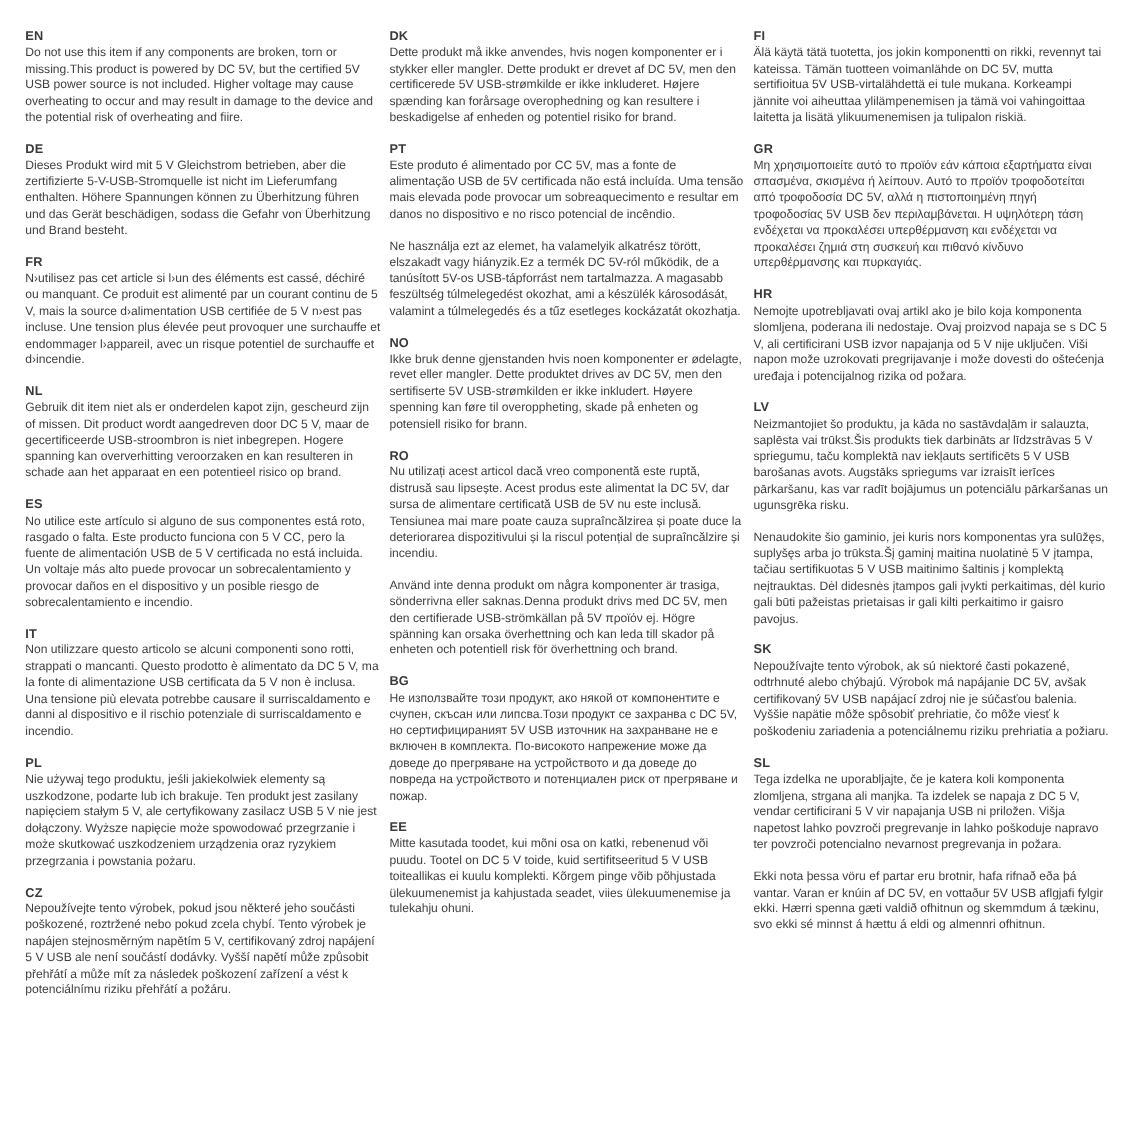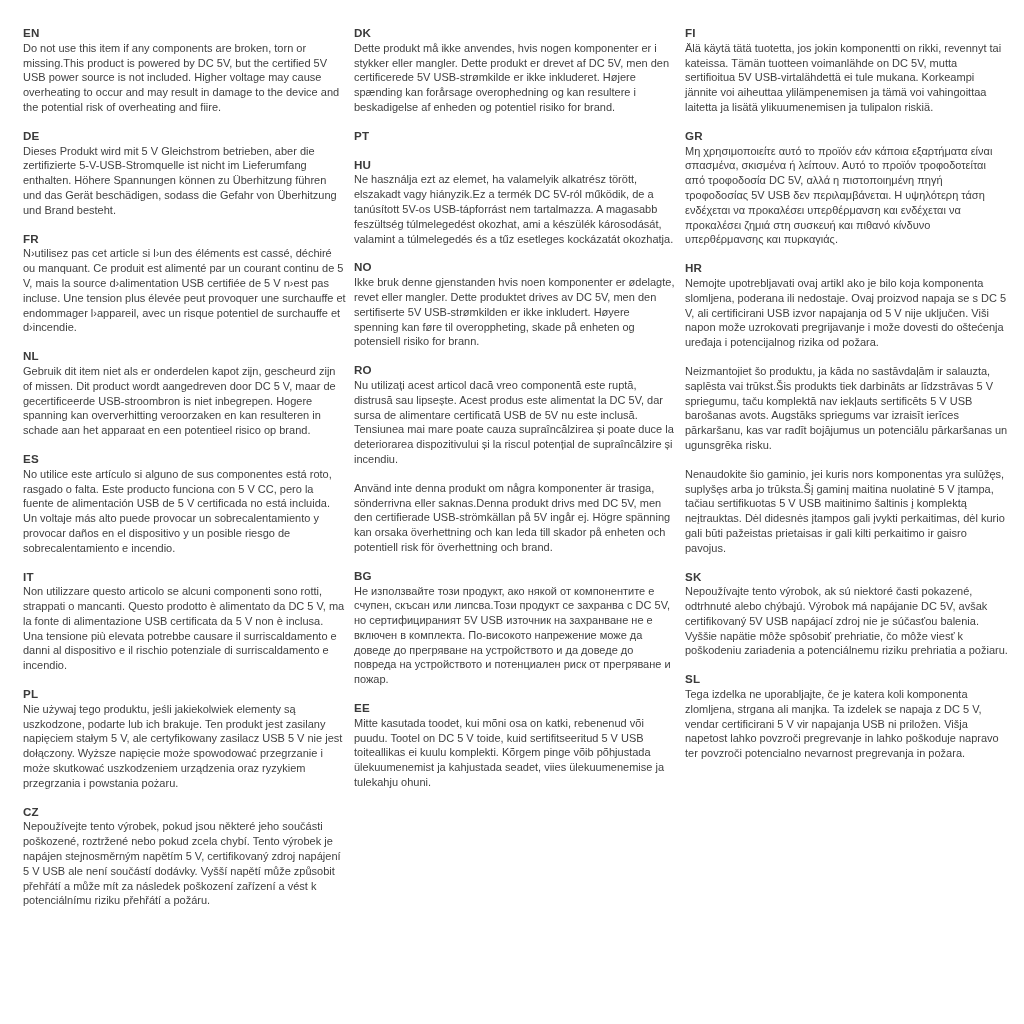--- a/index.html
+++ b/index.html
@@ -78,35 +78,35 @@
     </div>
   </div>
 
   <div class="col">
     <div class="lang-section">
       <div class="lang-code">DK</div>
       <div class="lang-text">Dette produkt må ikke anvendes, hvis nogen komponenter er i stykker eller mangler. Dette produkt er drevet af DC 5V, men den certificerede 5V USB-strømkilde er ikke inkluderet. Højere spænding kan forårsage overophedning og kan resultere i beskadigelse af enheden og potentiel risiko for brand.</div>
     </div>
     <div class="lang-section">
       <div class="lang-code">PT</div>
+      <div class="lang-text">Este produto é alimentado por CC 5V, mas a fonte de alimentação USB de 5V certificada não está incluída. Uma tensão mais elevada pode provocar um sobreaquecimento e resultar em danos no dispositivo e no risco potencial de incêndio.</div>
     </div>
     <div class="lang-section">
-      <div class="lang-code">HU</div>
       <div class="lang-text">Ne használja ezt az elemet, ha valamelyik alkatrész törött, elszakadt vagy hiányzik.Ez a termék DC 5V-ról működik, de a tanúsított 5V-os USB-tápforrást nem tartalmazza. A magasabb feszültség túlmelegedést okozhat, ami a készülék károsodását, valamint a túlmelegedés és a tűz esetleges kockázatát okozhatja.</div>
     </div>
     <div class="lang-section">
       <div class="lang-code">NO</div>
       <div class="lang-text">Ikke bruk denne gjenstanden hvis noen komponenter er ødelagte, revet eller mangler. Dette produktet drives av DC 5V, men den sertifiserte 5V USB-strømkilden er ikke inkludert. Høyere spenning kan føre til overoppheting, skade på enheten og potensiell risiko for brann.</div>
     </div>
     <div class="lang-section">
       <div class="lang-code">RO</div>
       <div class="lang-text">Nu utilizați acest articol dacă vreo componentă este ruptă, distrusă sau lipsește. Acest produs este alimentat la DC 5V, dar sursa de alimentare certificată USB de 5V nu este inclusă. Tensiunea mai mare poate cauza supraîncălzirea și poate duce la deteriorarea dispozitivului și la riscul potențial de supraîncălzire și incendiu.</div>
     </div>
     <div class="lang-section">
-      <div class="lang-text">Använd inte denna produkt om några komponenter är trasiga, sönderrivna eller saknas.Denna produkt drivs med DC 5V, men den certifierade USB-strömkällan på 5V ingår ej. Högre spänning kan orsaka överhettning och kan leda till skador på enheten och potentiell risk för överhettning och brand.</div>
+      <div class="lang-text">Använd inte denna produkt om några komponenter är trasiga, sönderrivna eller saknas.Denna produkt drivs med DC 5V, men den certifierade USB-strömkällan på 5V προϊόν ej. Högre spänning kan orsaka överhettning och kan leda till skador på enheten och potentiell risk för överhettning och brand.</div>
     </div>
     <div class="lang-section">
       <div class="lang-code">BG</div>
       <div class="lang-text">Не използвайте този продукт, ако някой от компонентите е счупен, скъсан или липсва.Този продукт се захранва с DC 5V, но сертифицираният 5V USB източник на захранване не е включен в комплекта. По-високото напрежение може да доведе до прегряване на устройството и да доведе до повреда на устройството и потенциален риск от прегряване и пожар.</div>
     </div>
     <div class="lang-section">
       <div class="lang-code">EE</div>
       <div class="lang-text">Mitte kasutada toodet, kui mõni osa on katki, rebenenud või puudu. Tootel on DC 5 V toide, kuid sertifitseeritud 5 V USB toiteallikas ei kuulu komplekti. Kõrgem pinge võib põhjustada ülekuumenemist ja kahjustada seadet, viies ülekuumenemise ja tulekahju ohuni.</div>
     </div>
   </div>
@@ -118,30 +118,32 @@
     </div>
     <div class="lang-section">
       <div class="lang-code">GR</div>
       <div class="lang-text">Μη χρησιμοποιείτε αυτό το προϊόν εάν κάποια εξαρτήματα είναι σπασμένα, σκισμένα ή λείπουν. Αυτό το προϊόν τροφοδοτείται από τροφοδοσία DC 5V, αλλά η πιστοποιημένη πηγή τροφοδοσίας 5V USB δεν περιλαμβάνεται. Η υψηλότερη τάση ενδέχεται να προκαλέσει υπερθέρμανση και ενδέχεται να προκαλέσει ζημιά στη συσκευή και πιθανό κίνδυνο υπερθέρμανσης και πυρκαγιάς.</div>
     </div>
     <div class="lang-section">
       <div class="lang-code">HR</div>
       <div class="lang-text">Nemojte upotrebljavati ovaj artikl ako je bilo koja komponenta slomljena, poderana ili nedostaje. Ovaj proizvod napaja se s DC 5 V, ali certificirani USB izvor napajanja od 5 V nije uključen. Viši napon može uzrokovati pregrijavanje i može dovesti do oštećenja uređaja i potencijalnog rizika od požara.</div>
     </div>
     <div class="lang-section">
+      <div class="lang-code">LV</div>
       <div class="lang-text">Neizmantojiet šo produktu, ja kāda no sastāvdaļām ir salauzta, saplēsta vai trūkst.Šis produkts tiek darbināts ar līdzstrāvas 5 V spriegumu, taču komplektā nav iekļauts sertificēts 5 V USB barošanas avots. Augstāks spriegums var izraisīt ierīces pārkaršanu, kas var radīt bojājumus un potenciālu pārkaršanas un ugunsgrēka risku.</div>
     </div>
     <div class="lang-section">
       <div class="lang-text">Nenaudokite šio gaminio, jei kuris nors komponentas yra sulūžęs, suplyšęs arba jo trūksta.Šį gaminį maitina nuolatinė 5 V įtampa, tačiau sertifikuotas 5 V USB maitinimo šaltinis į komplektą neįtrauktas. Dėl didesnės įtampos gali įvykti perkaitimas, dėl kurio gali būti pažeistas prietaisas ir gali kilti perkaitimo ir gaisro pavojus.</div>
     </div>
     <div class="lang-section">
       <div class="lang-code">SK</div>
       <div class="lang-text">Nepoužívajte tento výrobok, ak sú niektoré časti pokazené, odtrhnuté alebo chýbajú. Výrobok má napájanie DC 5V, avšak certifikovaný 5V USB napájací zdroj nie je súčasťou balenia. Vyššie napätie môže spôsobiť prehriatie, čo môže viesť k poškodeniu zariadenia a potenciálnemu riziku prehriatia a požiaru.</div>
     </div>
     <div class="lang-section">
       <div class="lang-code">SL</div>
       <div class="lang-text">Tega izdelka ne uporabljajte, če je katera koli komponenta zlomljena, strgana ali manjka. Ta izdelek se napaja z DC 5 V, vendar certificirani 5 V vir napajanja USB ni priložen. Višja napetost lahko povzroči pregrevanje in lahko poškoduje napravo ter povzroči potencialno nevarnost pregrevanja in požara.</div>
     </div>
     <div class="lang-section">
+      <div class="lang-text">Ekki nota þessa vöru ef partar eru brotnir, hafa rifnað eða þá vantar. Varan er knúin af DC 5V, en vottaður 5V USB aflgjafi fylgir ekki. Hærri spenna gæti valdið ofhitnun og skemmdum á tækinu, svo ekki sé minnst á hættu á eldi og almennri ofhitnun.</div>
     </div>
   </div>
 
 </div>
 
 </body></html>

